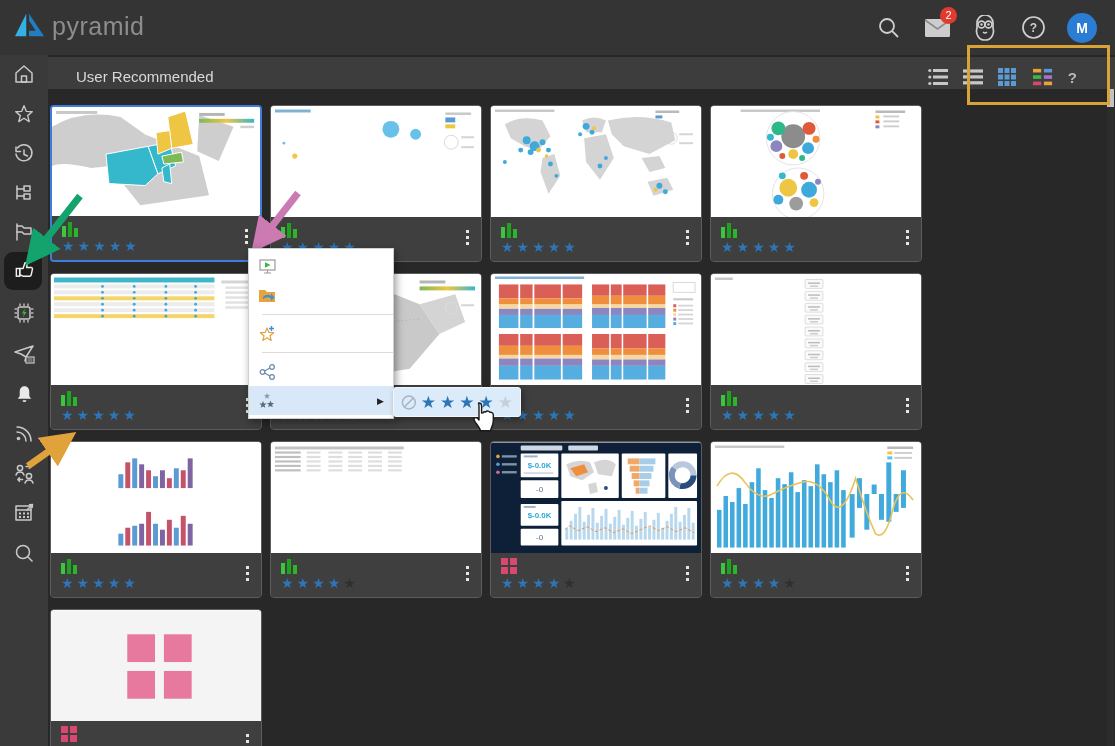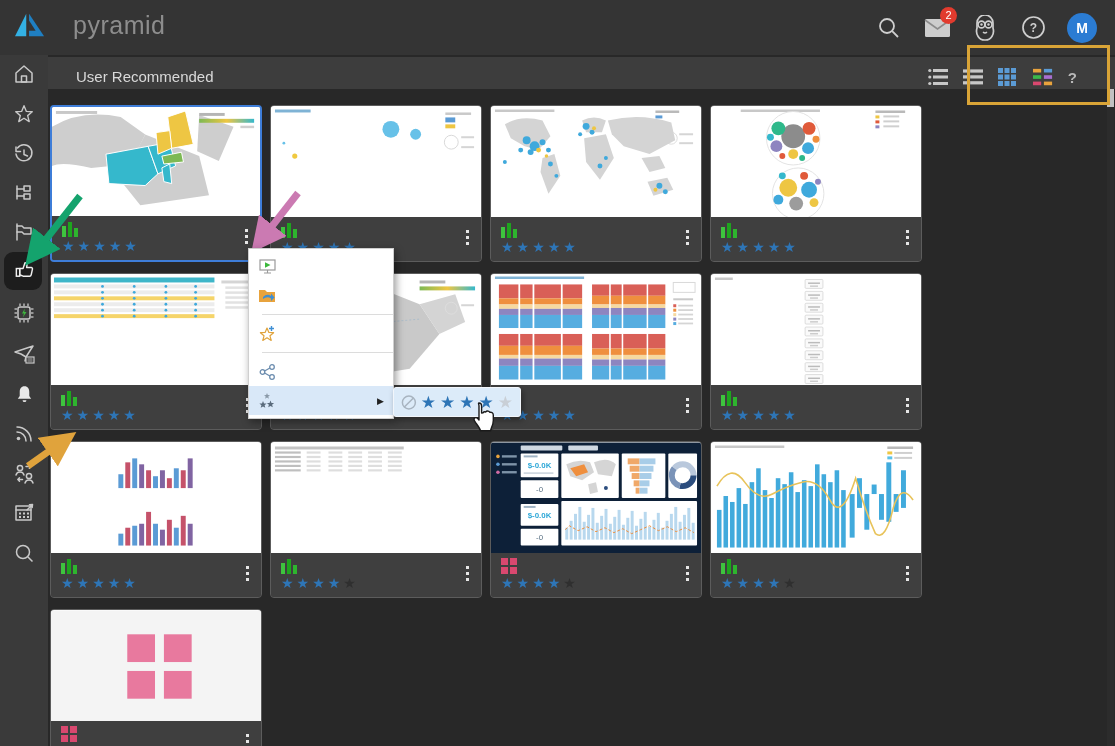--- a/index.html
+++ b/index.html
@@ -5,21 +5,21 @@
   * { box-sizing: border-box; margin: 0; padding: 0; }
   html,body { width:1115px; height:746px; }
   body {
     position:relative; overflow:hidden;
     background:#282828;
     font-family:"Liberation Sans", sans-serif;
     -webkit-font-smoothing:antialiased;
   }
   
   .topbar { position:absolute; left:0; top:0; width:1115px; height:55px; background:#343434; z-index:20; }
-  .logo { position:absolute; left:13px; top:11px; display:flex; align-items:flex-start; gap:26px; }
+  .logo { position:absolute; left:13px; top:11px; display:flex; align-items:center; gap:5px; }
   .logo-text { color:#8d8d8d; font-size:25px; font-weight:500; letter-spacing:.5px; }
   .tb-icons { position:absolute; right:18px; top:0; height:55px; display:flex; align-items:center; gap:20px; }
   .tb-ic { position:relative; width:28px; height:28px; display:flex; align-items:center; justify-content:center; cursor:pointer; }
   .badge { position:absolute; right:-6px; top:-7px; min-width:17px; height:17px; border-radius:9px; background:#e23b2e;
            color:#fff; font-size:11px; display:flex; align-items:center; justify-content:center; padding:0 3px; }
   .avatar { width:30px; height:30px; border-radius:50%; background:#2b7cd3; color:#fff; font-size:14px; font-weight:bold;
             display:flex; align-items:center; justify-content:center; }
   
   .sidebar { position:absolute; left:0; top:55px; width:48px; height:691px; background:#3a3a3a; z-index:10; }
   .side-item { position:absolute; left:0; width:48px; height:38px; display:flex; align-items:center; justify-content:center; cursor:pointer; }

